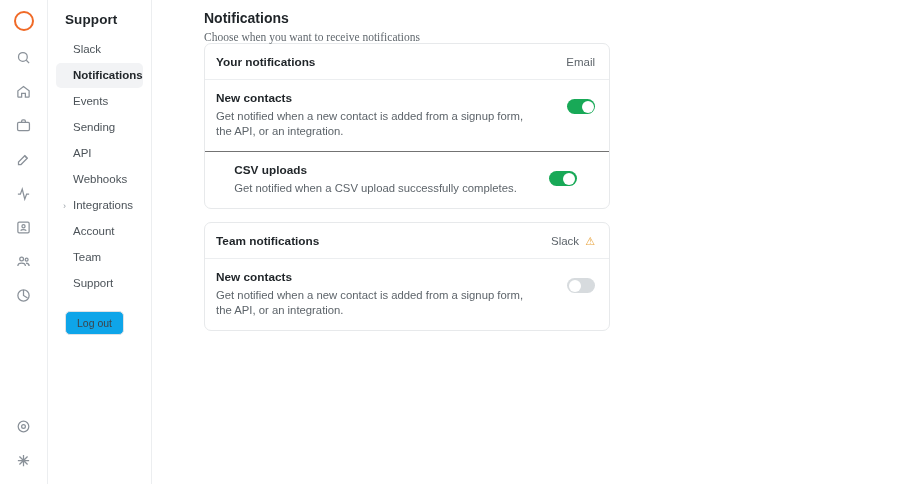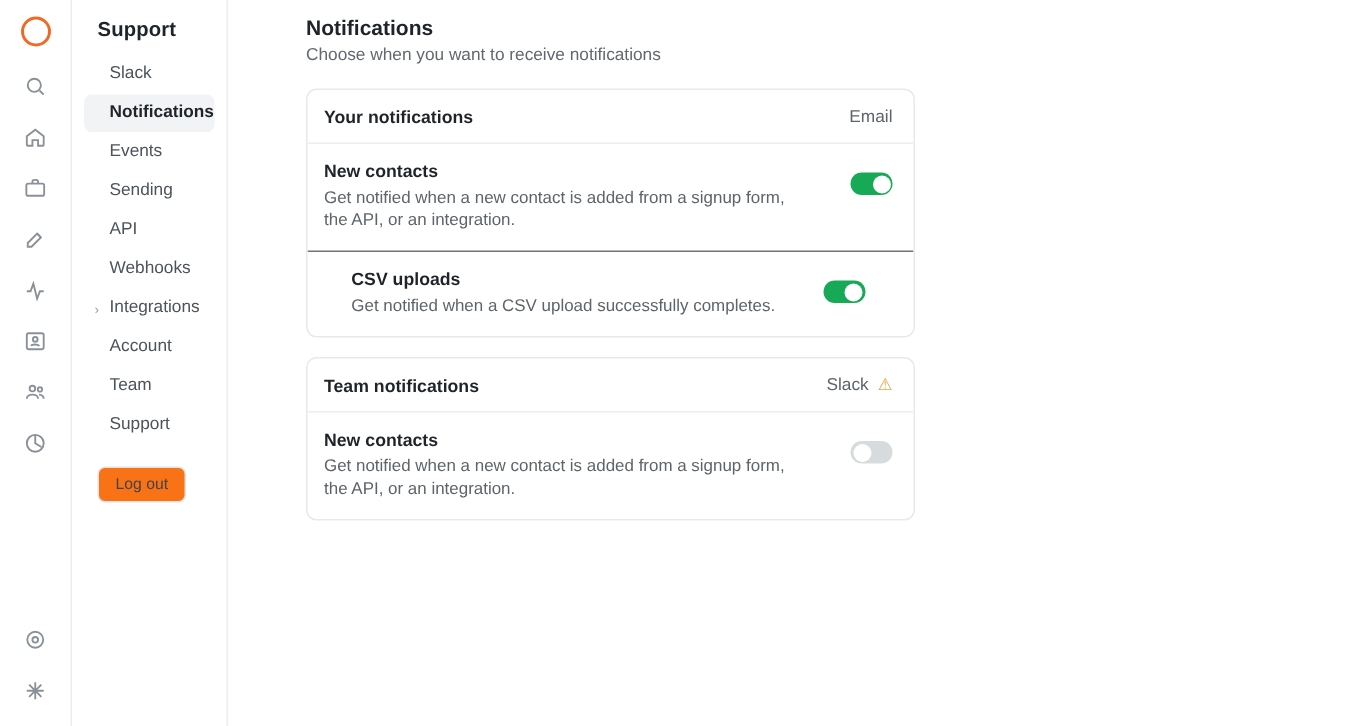--- a/index.html
+++ b/index.html
@@ -78,21 +78,21 @@
   .nav-item .caret {
     position: absolute;
     left: 7px; top: 7px;
     font-size: 9px;
     color: #9aa1a8;
   }
   .logout-wrap { padding: 14px 0 0 17px; }
   .logout-btn {
     font-size: 10.5px;
     color: #3d444a;
-    background: #f97316;
+    background: #0ea5e9;
     border: 1px solid #dfe2e5;
     border-radius: 5px;
     padding: 5px 11px;
     cursor: pointer;
     font-family: "Liberation Sans", sans-serif;
   }
 
   
   .main {
     flex: 1 1 auto;
@@ -102,21 +102,21 @@
   }
   .page-title {
     font-size: 14px;
     font-weight: bold;
     color: #1f2428;
     margin: 2px 0 5px 0;
   }
   .page-sub {
     font-size: 11.5px;
     color: #61686e;
-    margin-bottom: 16px;
+    font-family: Liberation Serif, serif;
   }
   .card {
     width: 406px;
     border: 1px solid #e7e9eb;
     border-radius: 7px;
     background: #fff;
     margin-bottom: 13px;
     overflow: hidden;
   }
   .card-head {

